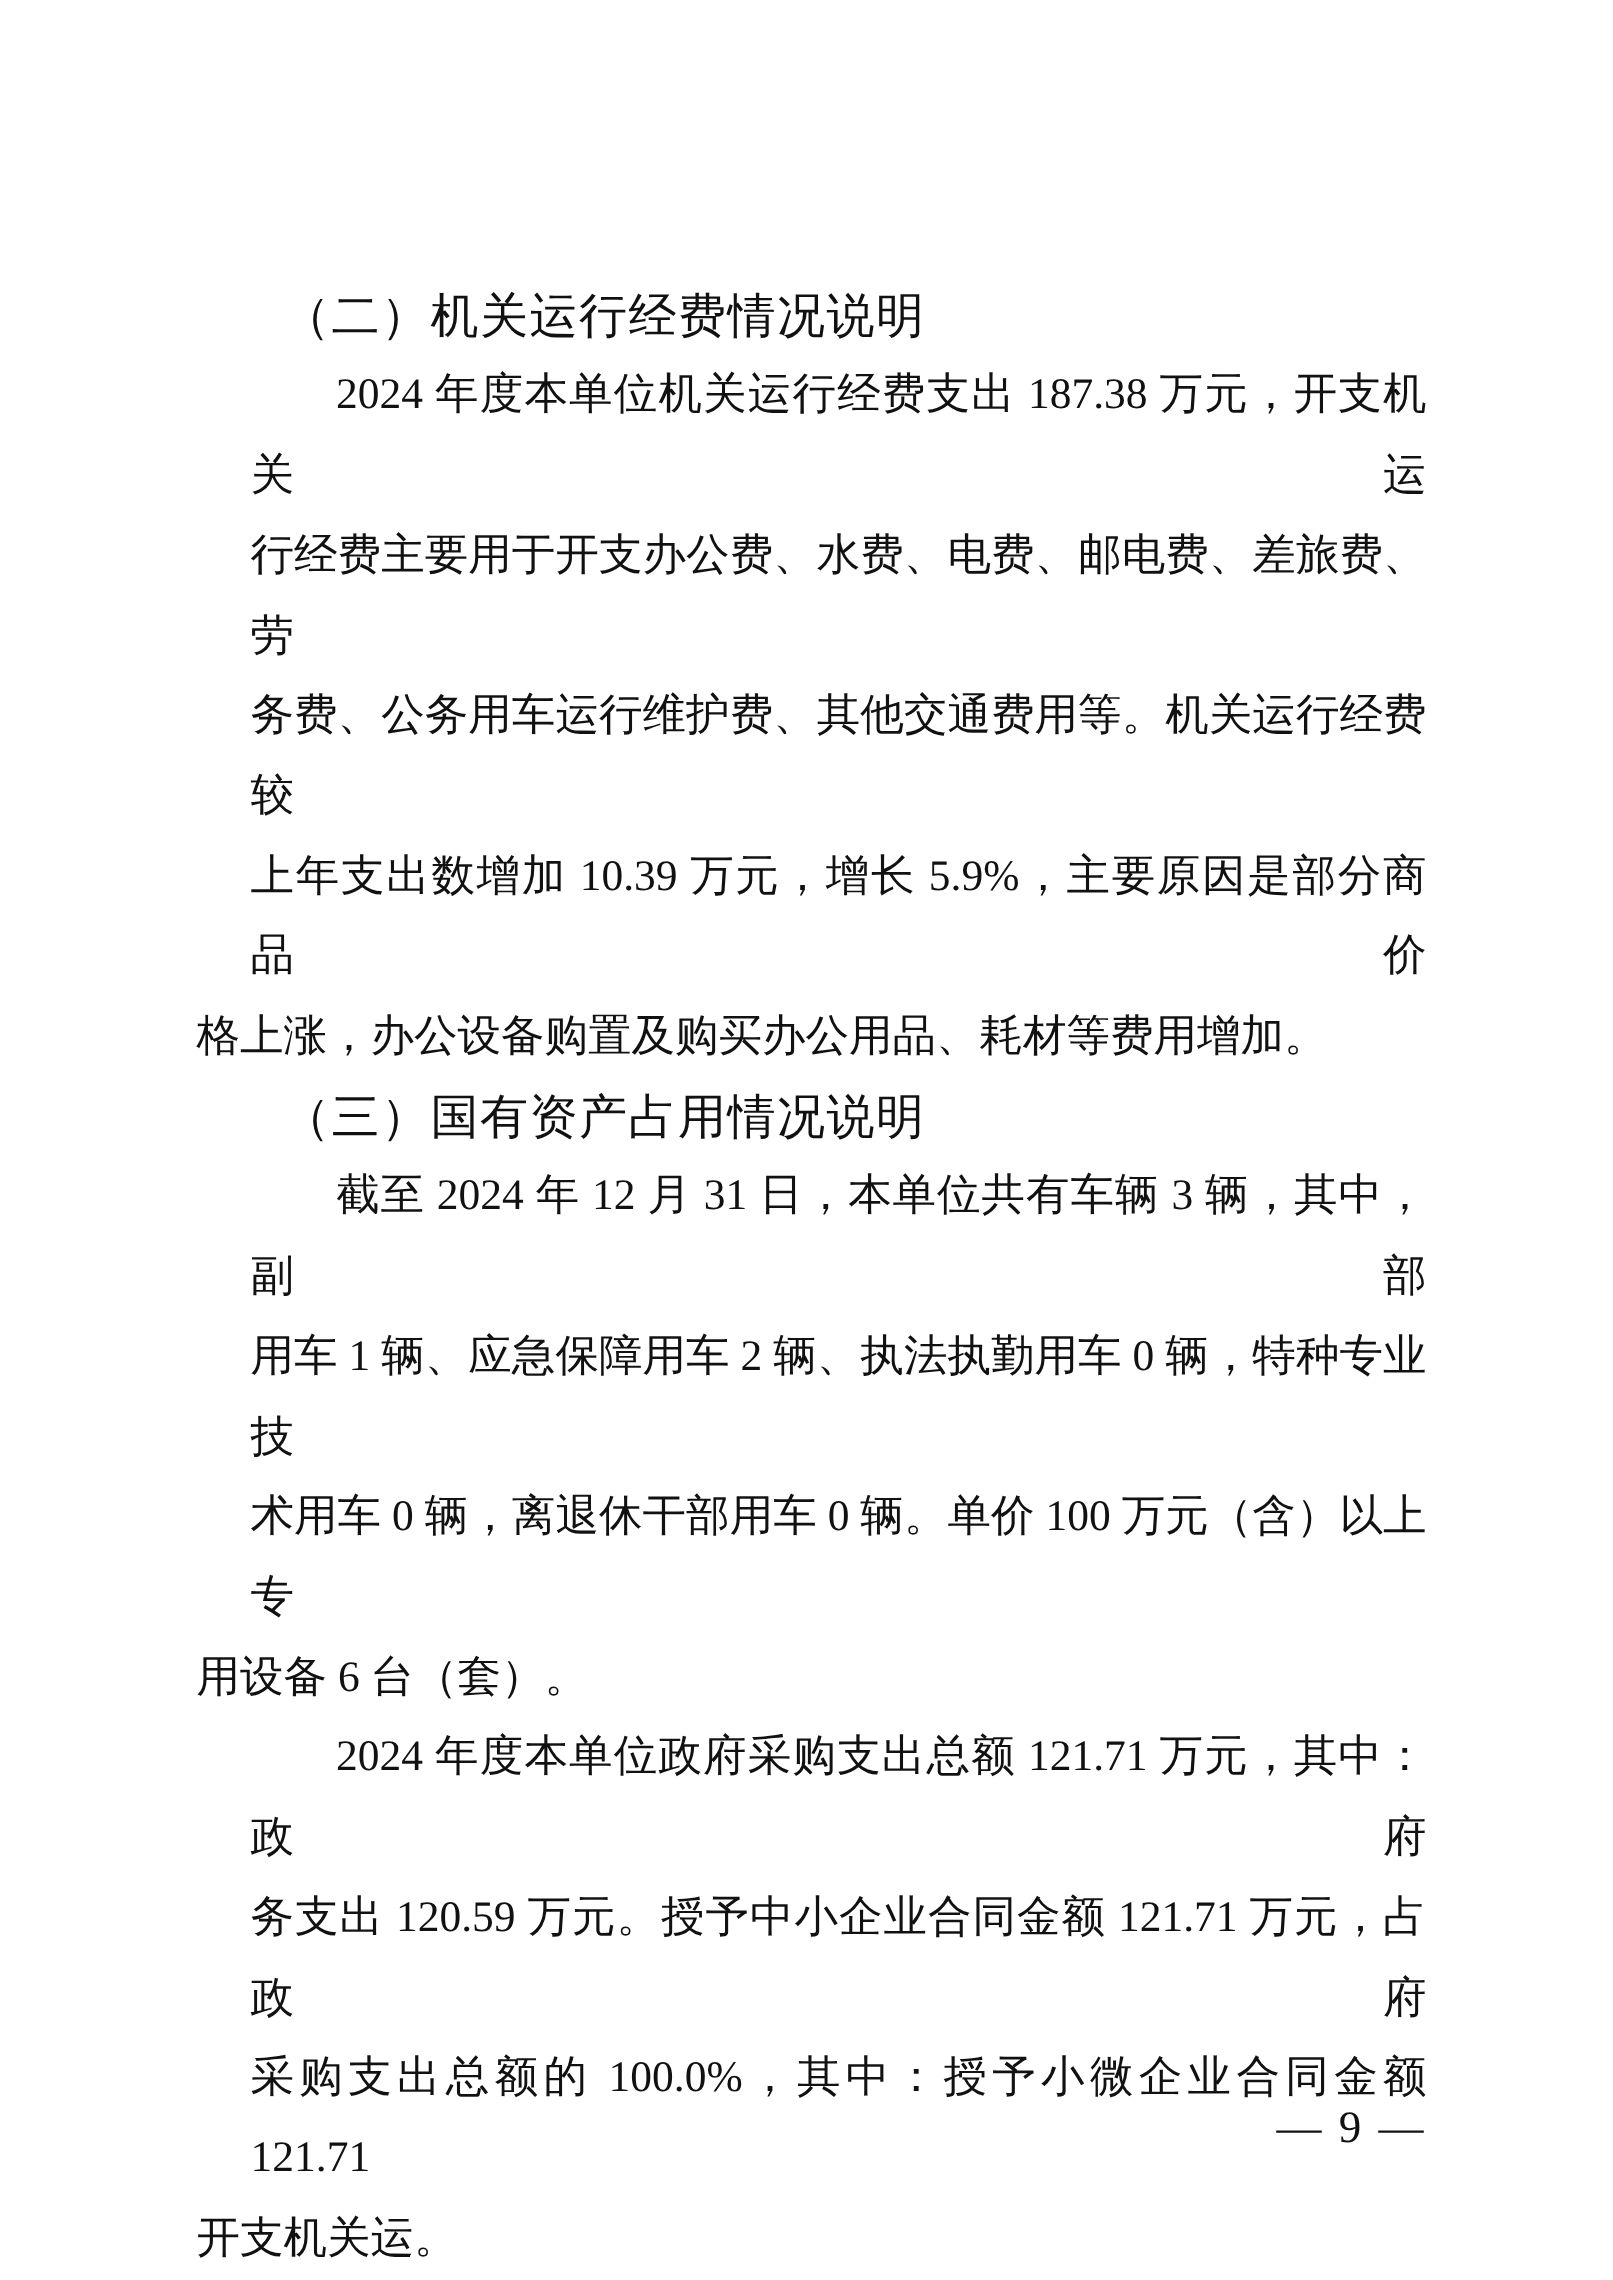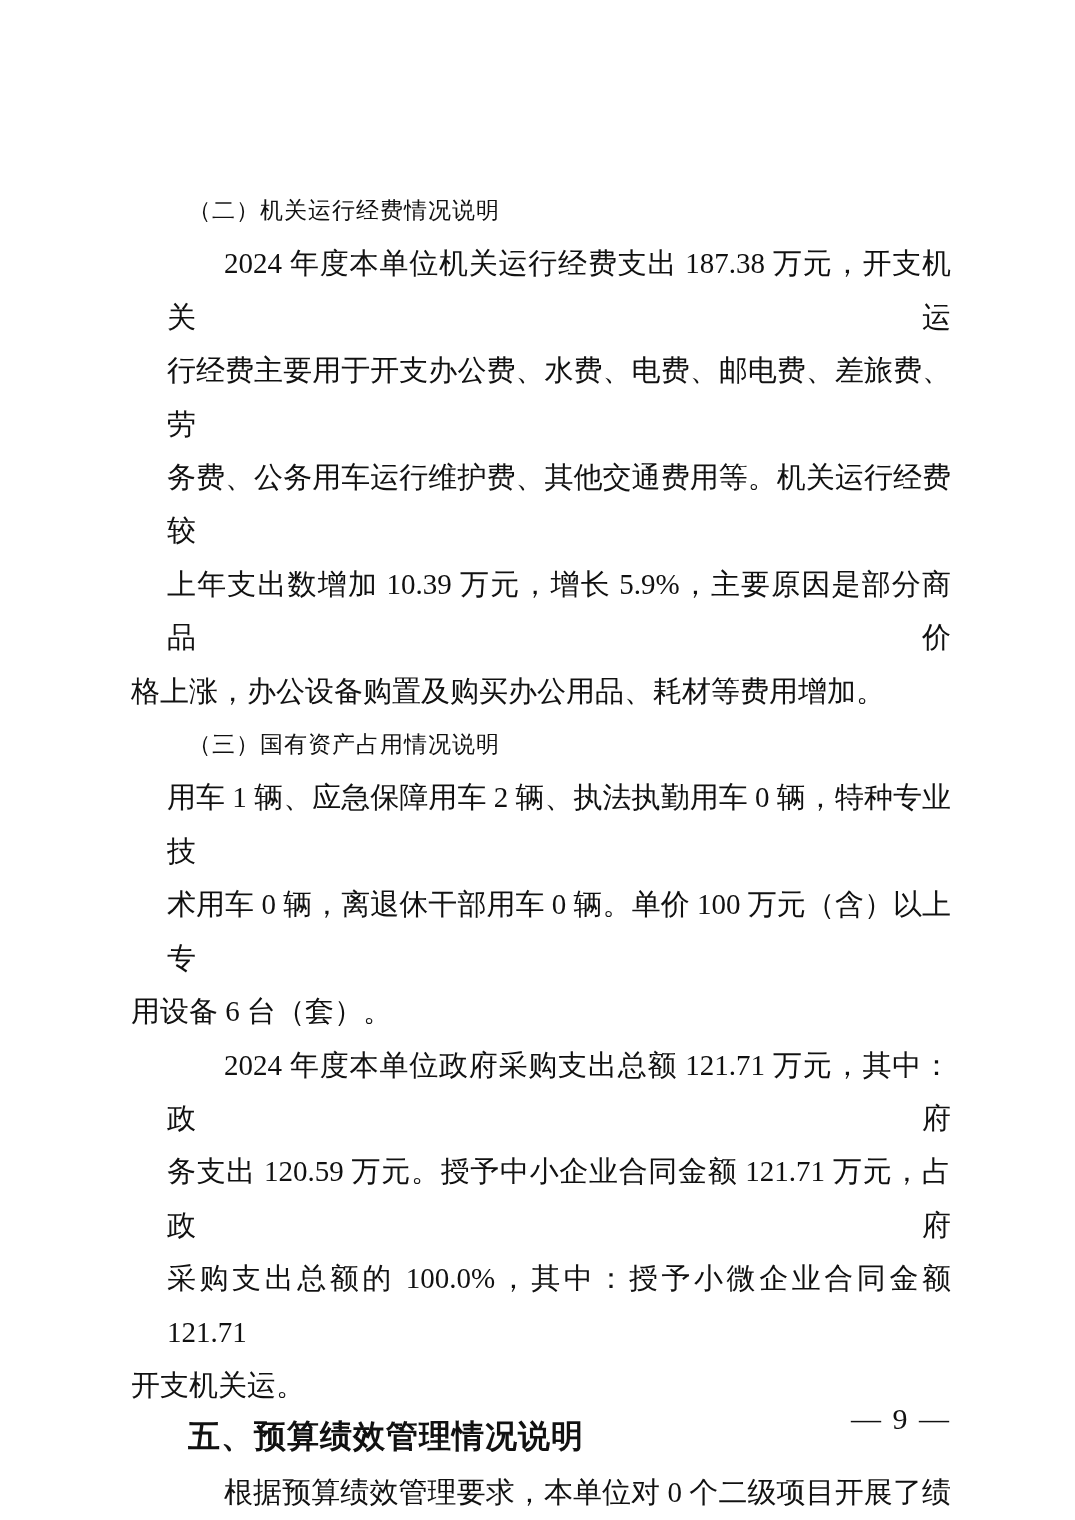--- a/index.html
+++ b/index.html
@@ -25,21 +25,21 @@
   .just {
     text-align: justify;
     text-align-last: justify;
     text-justify: inter-character;
     white-space: normal;
     margin-left: 36px;
   }
   .ind { text-indent: 57px; }
   .h {
     text-indent: 57px;
-    font-size: 23px;
+    font-size: 32px;
     letter-spacing: 1px;
     white-space: nowrap;
   }
   .h-bold {
     font-family: Liberation Mono, monospace;
     font-weight: 700;
     font-size: 32px;
     letter-spacing: 1px;
   }
   .pagenum {
@@ -60,20 +60,21 @@
   <div class="content">
 
     <div class="ln h">（二）机关运行经费情况说明</div>
     <div class="ln just ind">2024 年度本单位机关运行经费支出 187.38 万元，开支机关运</div>
     <div class="ln just">行经费主要用于开支办公费、水费、电费、邮电费、差旅费、劳</div>
     <div class="ln just">务费、公务用车运行维护费、其他交通费用等。机关运行经费较</div>
     <div class="ln just">上年支出数增加 10.39 万元，增长 5.9%，主要原因是部分商品价</div>
     <div class="ln">格上涨，办公设备购置及购买办公用品、耗材等费用增加。</div>
 
     <div class="ln h">（三）国有资产占用情况说明</div>
+    <div class="ln just ind">截至 2024 年 12 月 31 日，本单位共有车辆 3 辆，其中，副部</div>
     <div class="ln just">用车 1 辆、应急保障用车 2 辆、执法执勤用车 0 辆，特种专业技</div>
     <div class="ln just">术用车 0 辆，离退休干部用车 0 辆。单价 100 万元（含）以上专</div>
     <div class="ln">用设备 6 台（套）。</div>
 
     <div class="ln just ind">2024 年度本单位政府采购支出总额 121.71 万元，其中：政府</div>
     <div class="ln just">务支出 120.59 万元。授予中小企业合同金额 121.71 万元，占政府</div>
     <div class="ln just">采购支出总额的 100.0%，其中：授予小微企业合同金额 121.71</div>
     <div class="ln">开支机关运。</div>
 
     <div class="ln h h-bold">五、预算绩效管理情况说明</div>

